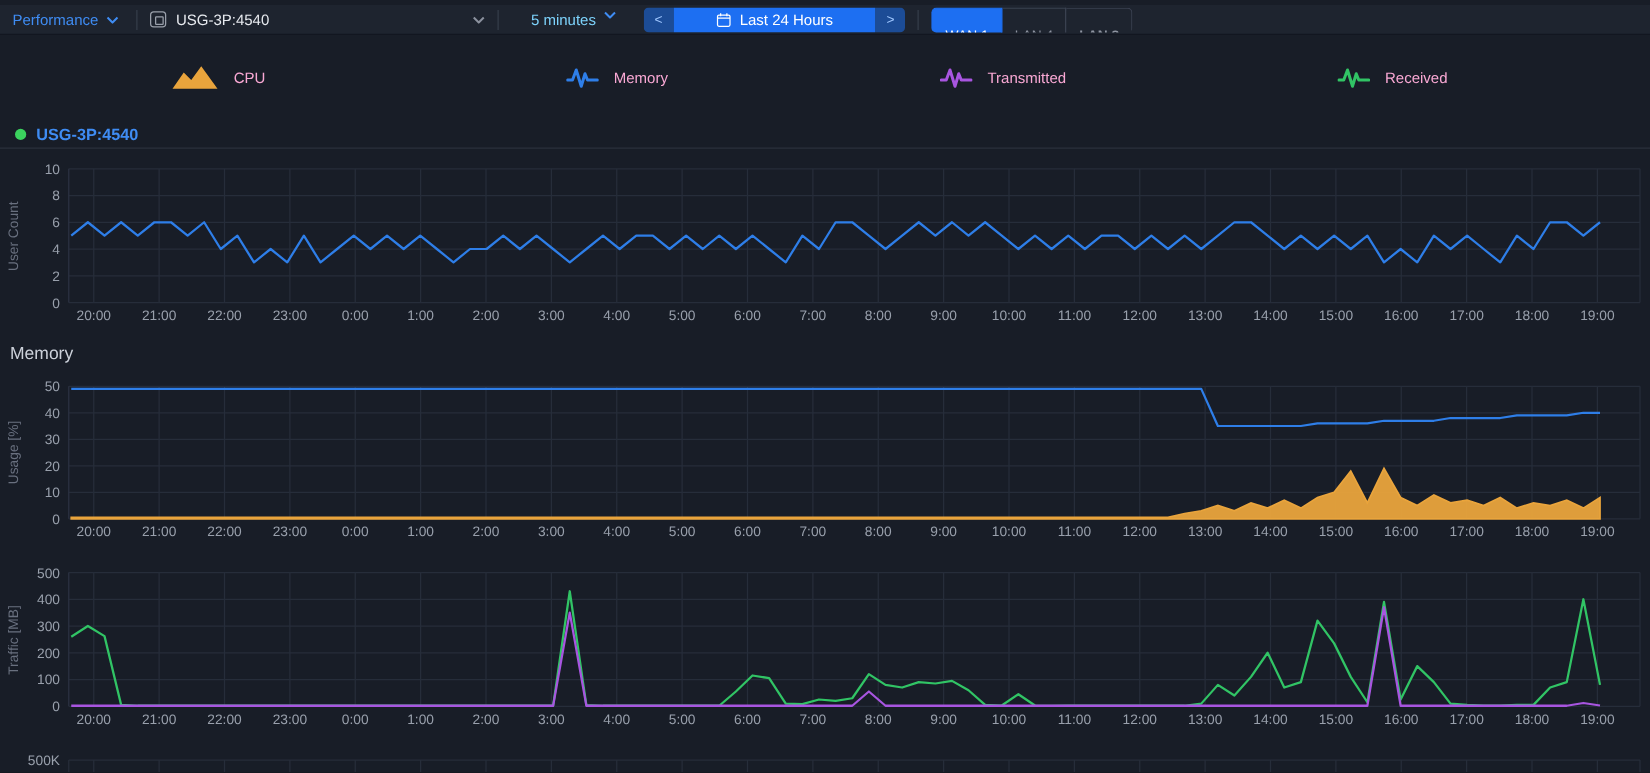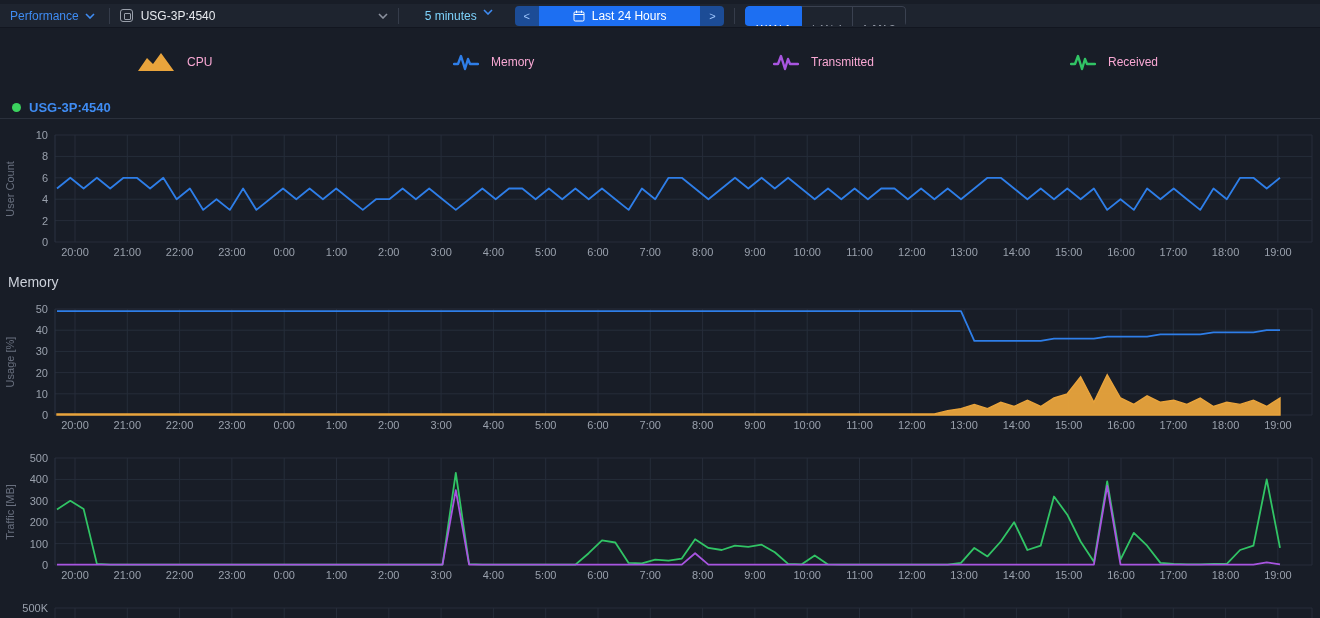--- a/index.html
+++ b/index.html
@@ -100,21 +100,21 @@
       <path d="M1,19 L10,6 L16,12 L24,1 L37,19 Z" fill="#e9a43c"></path>
     </svg>
     <span>CPU</span>
   </div>
   <div class="legend-item" style="left:453px">
     <svg width="26" height="20" viewBox="0 0 26 20">
       <path d="M1,12 h4 l3,-8 l4,13 l3,-10 l2,5 h8" fill="none" stroke="#2e7ee8" stroke-width="2.4" stroke-linecap="round" stroke-linejoin="round"></path>
     </svg>
     <span>Memory</span>
   </div>
-  <div class="legend-item" style="left:773px">
+  <div class="legend-item" style="left:752px">
     <svg width="26" height="20" viewBox="0 0 26 20">
       <path d="M1,12 h4 l3,-8 l4,13 l3,-10 l2,5 h8" fill="none" stroke="#a855e0" stroke-width="2.4" stroke-linecap="round" stroke-linejoin="round"></path>
     </svg>
     <span>Transmitted</span>
   </div>
   <div class="legend-item" style="left:1070px">
     <svg width="26" height="20" viewBox="0 0 26 20">
       <path d="M1,12 h4 l3,-8 l4,13 l3,-10 l2,5 h8" fill="none" stroke="#31c465" stroke-width="2.4" stroke-linecap="round" stroke-linejoin="round"></path>
     </svg>
     <span>Received</span>

